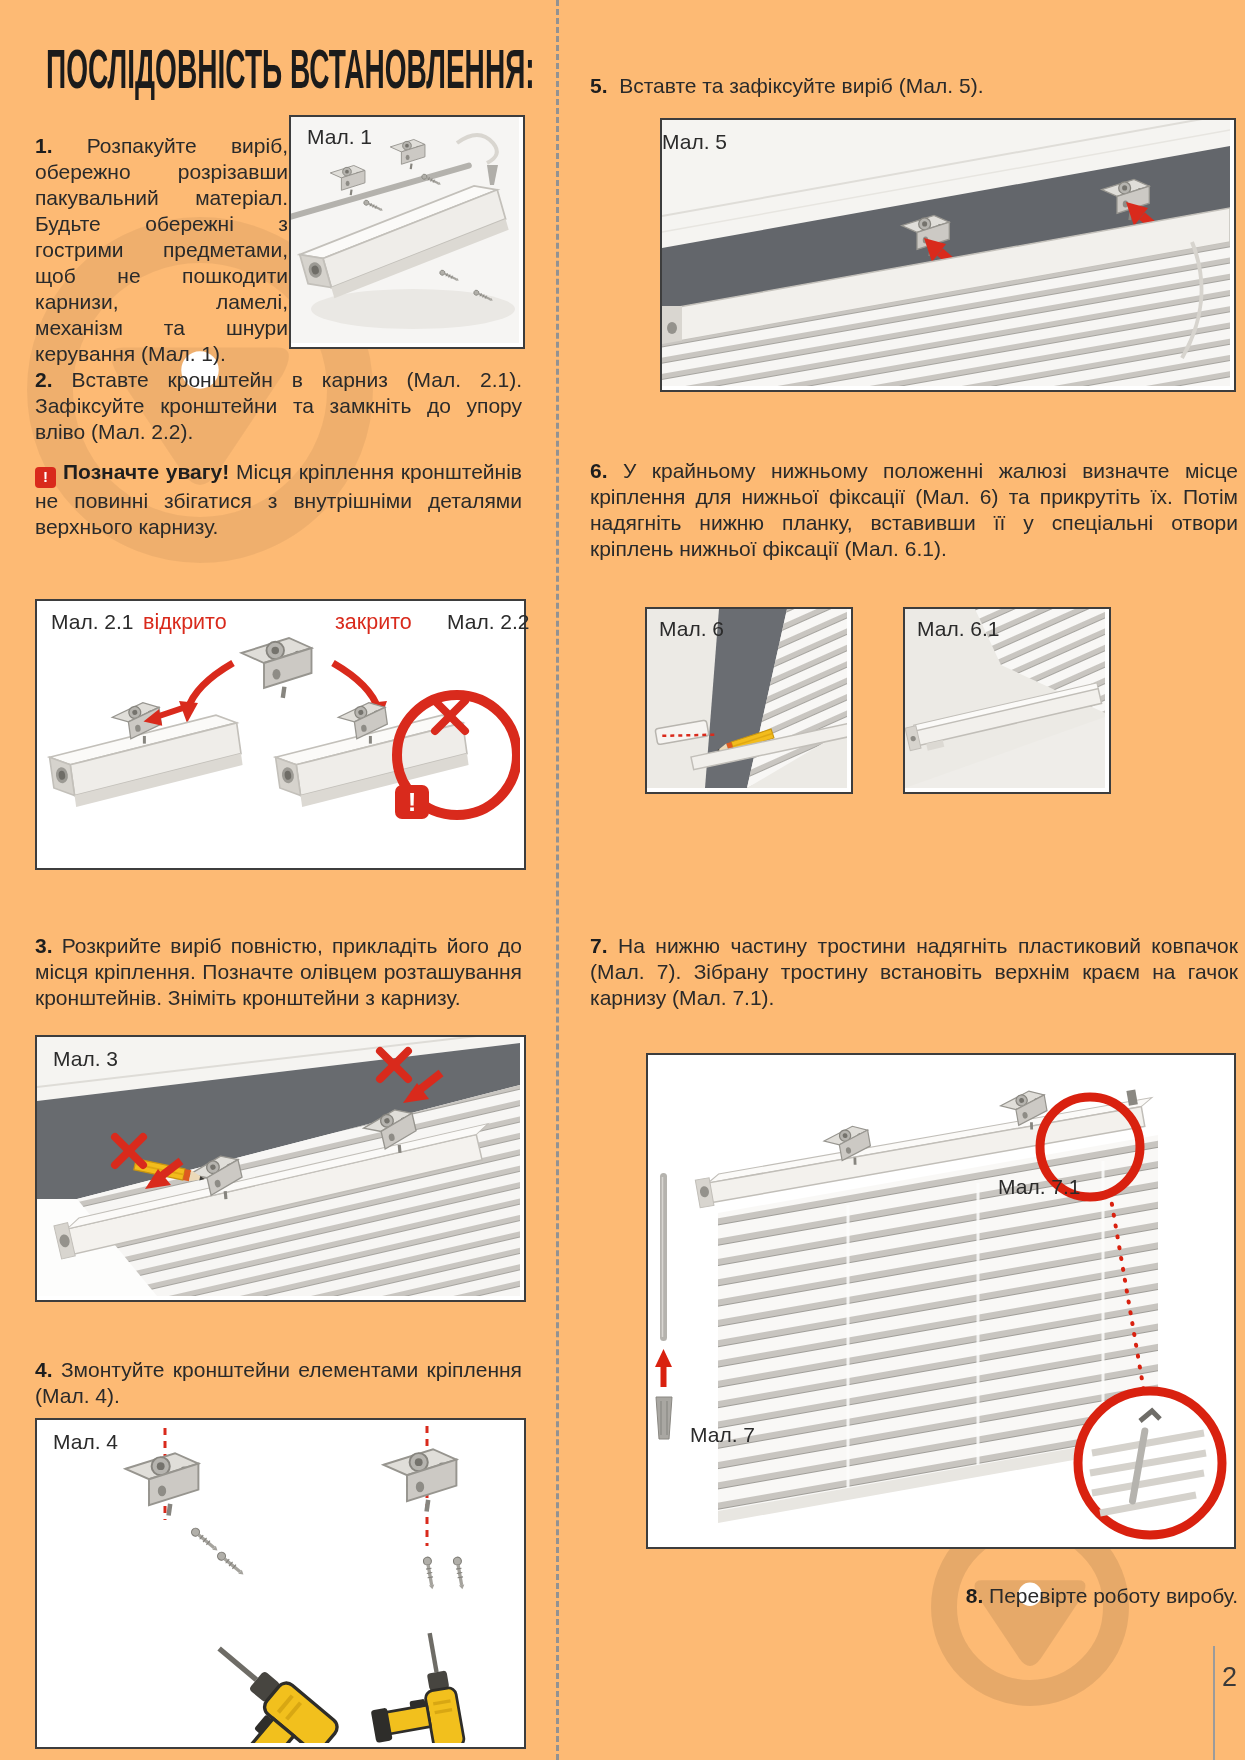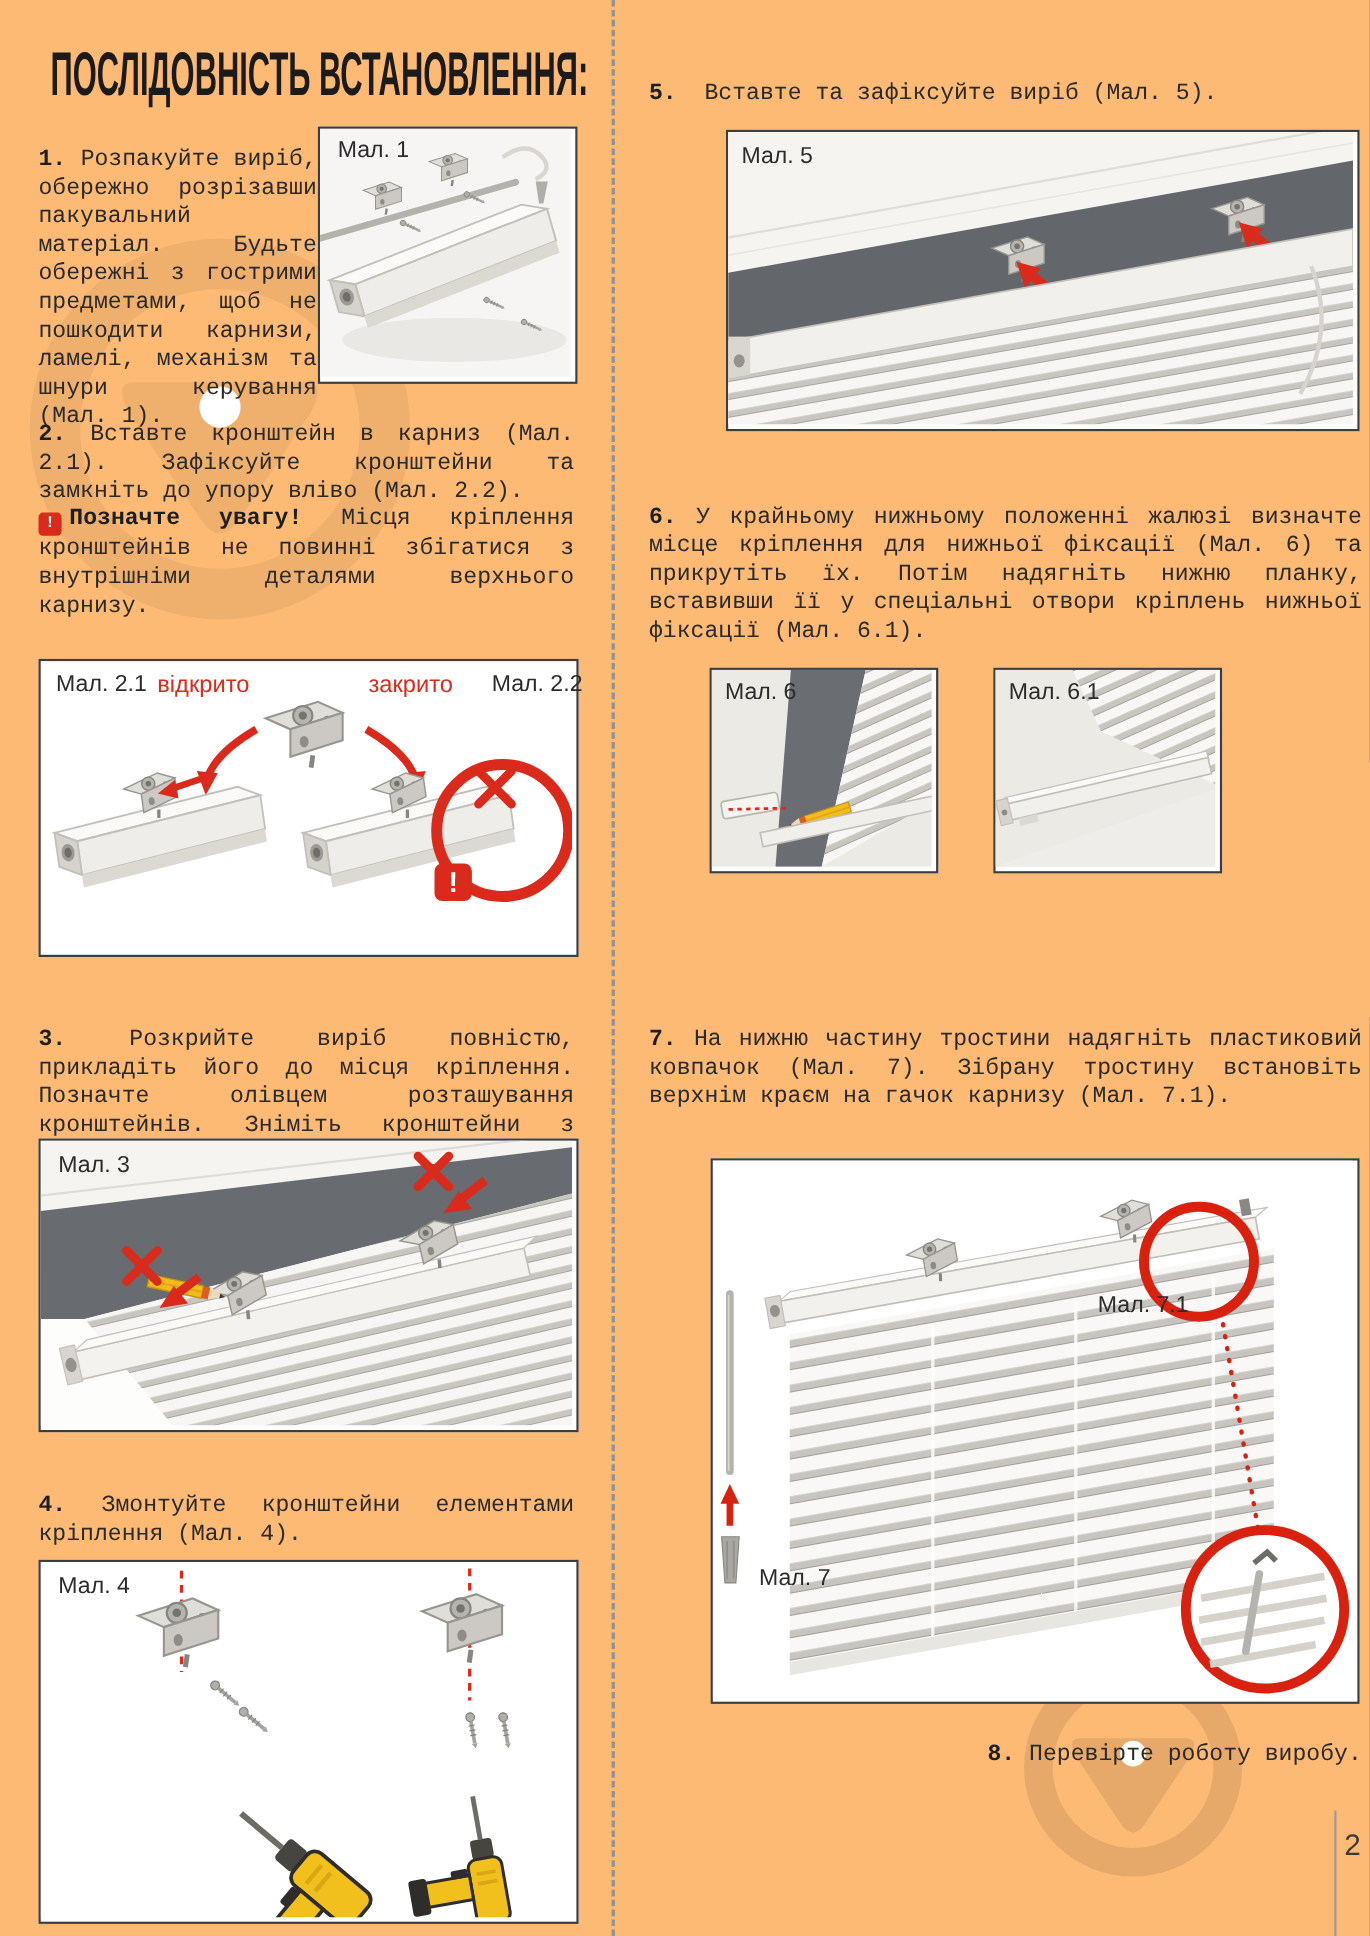--- a/index.html
+++ b/index.html
@@ -1,21 +1,21 @@
 <!DOCTYPE html>
 <html><head>
 <meta charset="utf-8">
 <style>
   html,body{margin:0;padding:0;background:#9a9a9a;}
   .page{position:relative;width:1245px;height:1760px;background:#fdba74;margin:0 auto;
         font-family:"Liberation Sans",sans-serif;color:#262626;overflow:hidden;}
   .title{position:absolute;left:46px;top:40px;font-weight:700;font-size:54px;line-height:1;
          color:#1b1b1b;white-space:nowrap;transform:scale(0.52,1.04);transform-origin:0 0;
          letter-spacing:0px;}
-  .para{position:absolute;font-size:21px;line-height:26px;text-align:justify;color:#2a2a2a;font-family:Liberation Mono, monospace;}
+  .para{position:absolute;font-size:21px;line-height:26px;text-align:justify;color:#2a2a2a;}
   .para b{font-weight:700;color:#1e1e1e;}
   .fig{position:absolute;border:2px solid #3d3d3d;background:#fff;}
   .fig svg{position:absolute;left:0;top:0;display:block;}
   .figlabel{position:absolute;font-size:21px;color:#2b2b2b;z-index:3;white-space:nowrap;text-align:right;}
   .redlabel{position:absolute;font-size:21.5px;font-weight:400;color:#d92a1c;z-index:3;white-space:nowrap;}
   .winline{display:inline-flex;width:21px;height:21px;background:#d92a1c;color:#fff;border-radius:4px;
            font-weight:700;align-items:center;justify-content:center;font-size:15px;
            vertical-align:-3px;margin-right:7px;}
   .bang{position:absolute;background:#d92a1c;color:#fff;font-weight:700;border-radius:7px;
         display:flex;align-items:center;justify-content:center;z-index:3;}
@@ -113,21 +113,21 @@
         <use href="#sym-bracket" transform="translate(98,20) scale(0.62)"></use>
         <use href="#sym-screw" transform="translate(74,82) rotate(25) scale(0.7)"></use>
         <use href="#sym-screw" transform="translate(132,56) rotate(25) scale(0.7)"></use>
         <use href="#sym-screw" transform="translate(150,152) rotate(25) scale(0.7)"></use>
         <use href="#sym-screw" transform="translate(184,172) rotate(25) scale(0.7)"></use>
         <path d="M 166 26 q 22 -16 36 0 q 10 12 -6 20" fill="none" stroke="#d9d6d0" stroke-width="4"></path>
         <polygon points="196,48 207,48 203,68 199,68" fill="#b0aea9"></polygon>
       </svg>
     </div>
 
-    <p class="para" style="left:35px;top:362px;width:487px">
+    <p class="para" style="left:35px;top:346px;width:487px">
       <b>2.</b> <span>Вставте кронштейн в карниз (Мал. 2.1). Зафіксуйте кронштейни та замкніть до упору вліво (Мал. 2.2).</span>
     </p>
     <p class="para" style="left:35px;top:438px;width:487px">
       <span class="winline">
           <span>!</span>
         </span><b>Позначте увагу!</b> <span>Місця кріплення кронштейнів не повинні збігатися з внутрішніми деталями верхнього карнизу.</span>
     </p>
 
     <div class="fig" style="left:35px;top:599px;width:487px;height:267px">
       <span class="figlabel" style="left:14px;top:9px">Мал. 2.1</span>
@@ -231,21 +231,21 @@
           <use href="#sym-drill" transform="scale(1.1)"></use>
         </g>
       </svg>
     </div>
 
     <p class="para" style="left:590px;top:52px;width:648px;text-align:left">
       <b>5.</b>&nbsp; <span>Вставте та зафіксуйте виріб (Мал. 5).</span>
     </p>
 
     <div class="fig" style="left:660px;top:118px;width:572px;height:270px">
-      <span class="figlabel" style="left:12px;top:10px">Мал. 5</span>
+      <span class="figlabel" style="left:0;top:10px">Мал. 5</span>
       <svg width="568" height="266" viewBox="0 0 568 266">
         <defs>
           <pattern id="sl5" width="12" height="16" patternUnits="userSpaceOnUse" patternTransform="rotate(-10)">
             <rect width="12" height="16" fill="#f7f6f4"></rect>
             <rect y="10" width="12" height="5" fill="#c9c6c1"></rect>
             <rect y="15" width="12" height="1" fill="#a6a49f"></rect>
           </pattern>
         </defs>
         <rect width="568" height="266" fill="#fbfaf8"></rect>
         <polygon points="0,0 568,0 568,26 0,128" fill="#f5f4f1"></polygon>

